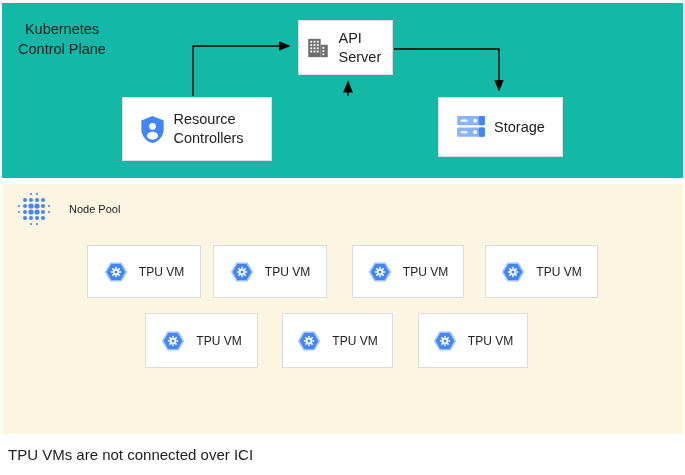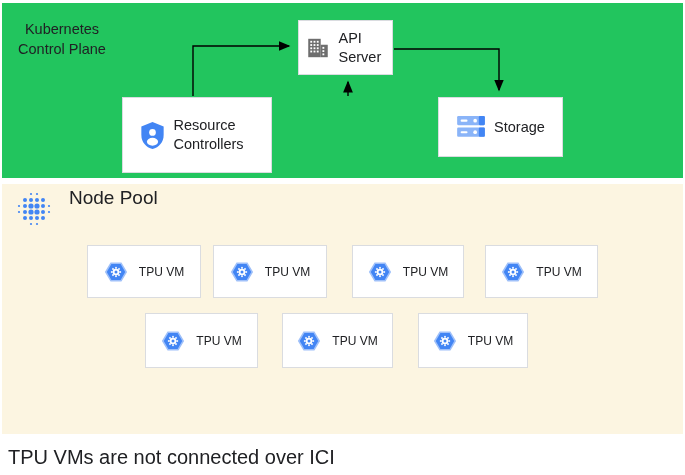--- a/index.html
+++ b/index.html
@@ -1,60 +1,60 @@
 <!DOCTYPE html>
 <html><head>
 <meta charset="utf-8">
 <style>
   html,body{margin:0;padding:0;background:#ffffff;}
   .canvas{
     position:relative;width:685px;height:475px;background:#ffffff;overflow:hidden;
     font-family:"Liberation Sans", sans-serif;color:#202124;
   }
   .panel{position:absolute;left:2px;width:681px;}
-  .control-plane{top:3px;height:175px;background:#22c55e;}
+  .control-plane{top:3px;height:175px;background:#14b8a6;}
   .node-pool{top:184px;height:250px;background:#fcf5e1;}
 
   .panel-title{
     position:absolute;left:10px;top:17px;width:100px;
     font-size:14.5px;line-height:1.35;text-align:center;white-space:pre-line;
   }
 
   .node{
     position:absolute;background:#ffffff;border:1px solid #dadce0;
     display:flex;align-items:center;justify-content:center;gap:8px;
     box-sizing:border-box;font-size:14.5px;
   }
   .node .label{line-height:1.3;}
   .node-api{left:298px;top:20px;width:95px;height:55px;}
-  .node-rc{left:122px;top:97px;width:150px;height:76px;}
+  .node-rc{left:122px;top:97px;width:150px;height:64px;}
   .node-sched{left:280px;top:97px;width:141px;height:60px;}
   .node-storage{left:438px;top:97px;width:125px;height:60px;}
 
   .arrows{position:absolute;left:0;top:0;pointer-events:none;}
 
   .pool-header{
-    position:absolute;left:12px;top:187px;display:flex;align-items:flex-start;gap:13px;
-    font-size:19px;
+    position:absolute;left:12px;top:187px;display:flex;align-items:center;gap:13px;
+    font-size:11px;
   }
 
   .vm{
     position:absolute;background:#ffffff;border:1px solid #dadce0;
     display:flex;align-items:center;justify-content:center;gap:11px;
     box-sizing:border-box;font-size:12px;
   }
   .vm1{left:87px;top:245px;width:114px;height:53px;}
   .vm2{left:213px;top:245px;width:114px;height:53px;}
   .vm3{left:352px;top:245px;width:112px;height:53px;}
   .vm4{left:485px;top:245px;width:113px;height:53px;}
   .vm5{left:145px;top:313px;width:113px;height:55px;}
   .vm6{left:282px;top:313px;width:111px;height:55px;}
   .vm7{left:418px;top:313px;width:110px;height:55px;}
 
-  .caption{position:absolute;left:8px;top:446px;font-size:20px;color:#202124;}
+  .caption{position:absolute;left:8px;top:446px;font-size:15px;color:#202124;}
   .icon{display:flex;align-items:center;justify-content:center;flex:0 0 auto;}
 </style>
 </head>
 <body>
 
 <div class="canvas">
 
   <section class="panel control-plane">
     <div class="panel-title">Kubernetes
 Control Plane</div>

